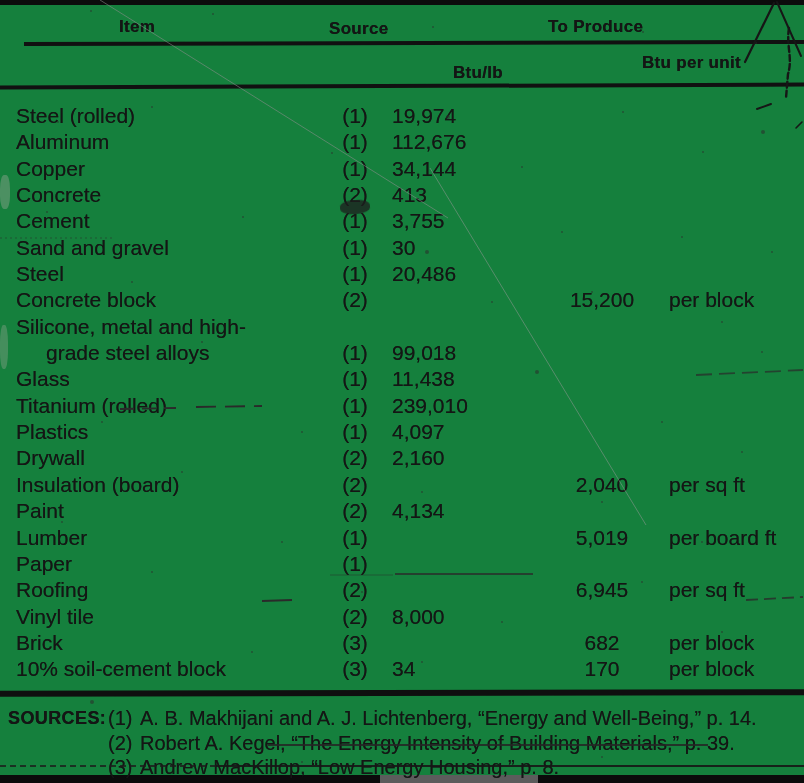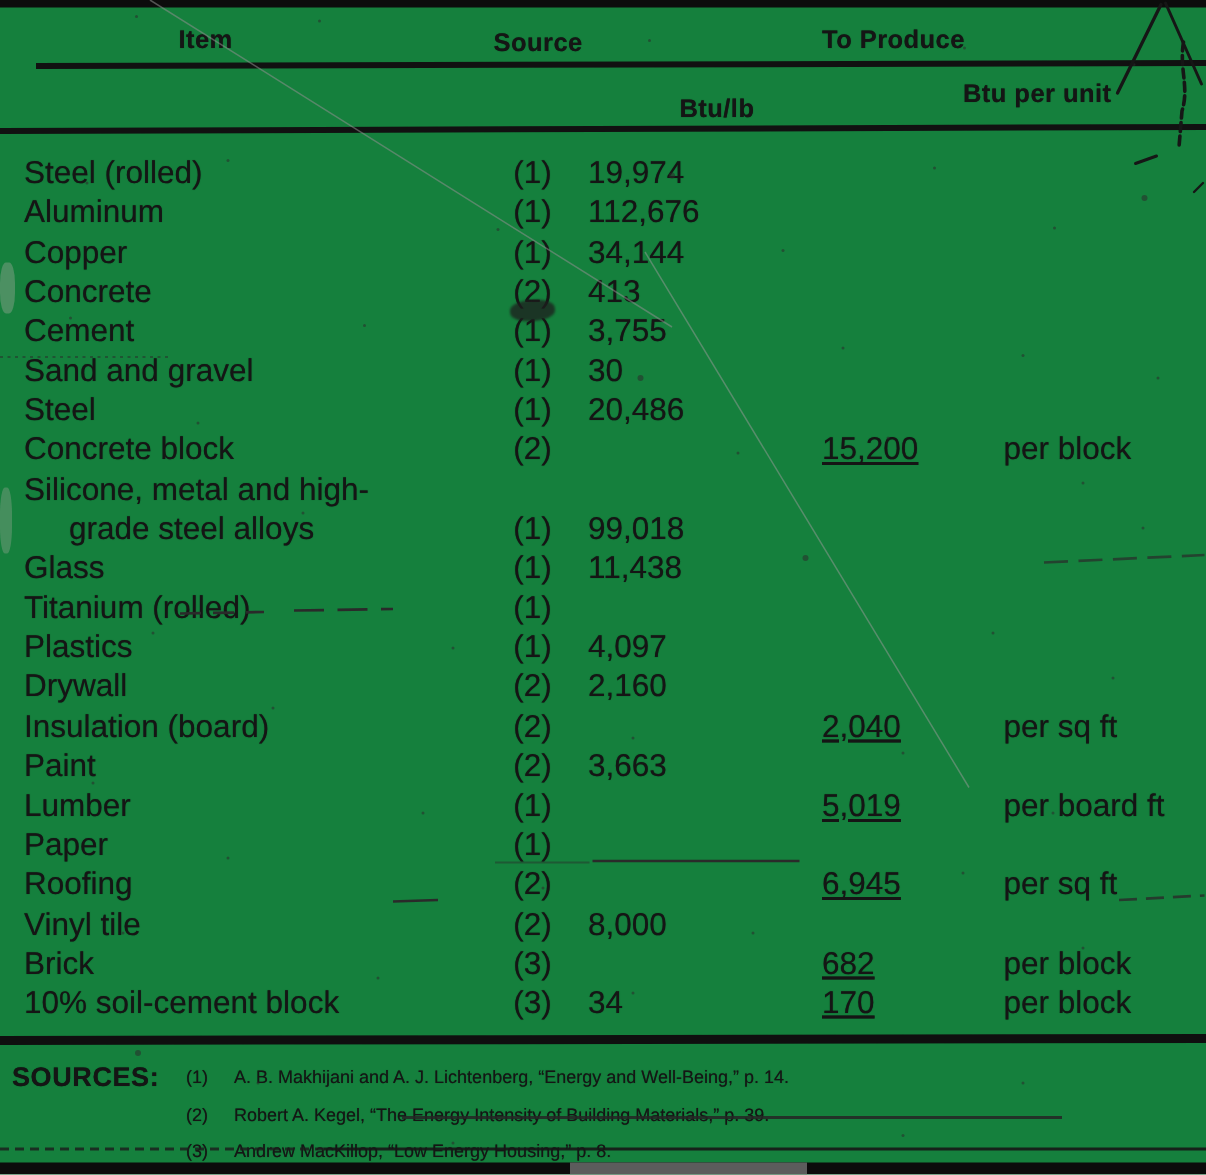--- a/index.html
+++ b/index.html
@@ -29,27 +29,27 @@
   .h-btuperunit { left:642px; top:53px; }
 
   
   #rows { position:absolute; top:103px; left:0; width:804px; }
   .row  { position:relative; height:26.35px; font-size:21px; line-height:26.35px; white-space:nowrap;
           text-shadow:0 0 .6px rgba(10,10,10,.6); }
   .cell-item      { position:absolute; left:16px; top:0; }
   .cell-item.indent { left:46px; }
   .cell-source    { position:absolute; left:331px; top:0; width:48px; text-align:center; }
   .cell-btulb     { position:absolute; left:392px; top:0; width:125px; text-align:left; }
-  .cell-unitval   { position:absolute; left:548px; top:0; width:108px; text-align:left;text-decoration:underline; }
+  .cell-unitval   { position:absolute; left:548px; top:0; width:108px; text-align:center; }
   .cell-unitlabel { position:absolute; left:669px; top:0; }
 
   
   .src-label { position:absolute; left:8px; top:708px; font-size:18px; font-weight:bold;
                letter-spacing:.4px; text-shadow:0 0 .5px rgba(0,0,0,.7); }
-  .src-line  { position:absolute; left:124px; font-size:12px; line-height:20px; white-space:nowrap;
+  .src-line  { position:absolute; left:108px; font-size:20px; line-height:20px; white-space:nowrap;
                text-shadow:0 0 .5px rgba(10,10,10,.55); }
   .src-line .mk { display:inline-block; width:32px; }
   .src-1 { top:708px; } .src-2 { top:733px; } .src-3 { top:757px; }
 
   
   .strike-2a { position:absolute; left:268px; top:744px; width:440px; height:1.5px; background:#242424; opacity:.85; }
   .strike-3a { position:absolute; left:0; top:765px; width:216px; border-top:2px dashed #1c1c1c; opacity:.8; }
   .strike-3b { position:absolute; left:216px; top:765px; width:588px; height:2px; background:#161616; opacity:.9; }
   .smudge-concrete { position:absolute; left:340px; top:200px; width:30px; height:14px; background:#1d1d1d;
                      border-radius:45%; opacity:.75; filter:blur(.6px); transform:rotate(-4deg); }
@@ -144,41 +144,42 @@
         <span class="cell-btulb">99,018</span>
       </div>
       <div class="row">
         <span class="cell-item">Glass</span>
         <span class="cell-source">(1)</span>
         <span class="cell-btulb">11,438</span>
       </div>
       <div class="row">
         <span class="cell-item">Titanium (rolled)</span>
         <span class="cell-source">(1)</span>
+        <span class="cell-btulb">239,010</span>
       </div>
       <div class="row">
         <span class="cell-item">Plastics</span>
         <span class="cell-source">(1)</span>
         <span class="cell-btulb">4,097</span>
       </div>
       <div class="row">
         <span class="cell-item">Drywall</span>
         <span class="cell-source">(2)</span>
         <span class="cell-btulb">2,160</span>
       </div>
       <div class="row">
         <span class="cell-item">Insulation (board)</span>
         <span class="cell-source">(2)</span>
         <span class="cell-unitval">2,040</span>
         <span class="cell-unitlabel">per sq ft</span>
       </div>
       <div class="row">
         <span class="cell-item">Paint</span>
         <span class="cell-source">(2)</span>
-        <span class="cell-btulb">3,663</span>
+        <span class="cell-btulb">4,134</span>
       </div>
       <div class="row">
         <span class="cell-item">Lumber</span>
         <span class="cell-source">(1)</span>
         <span class="cell-unitval">5,019</span>
         <span class="cell-unitlabel">per board ft</span>
       </div>
       <div class="row">
         <span class="cell-item">Paper</span>
         <span class="cell-source">(1)</span>

